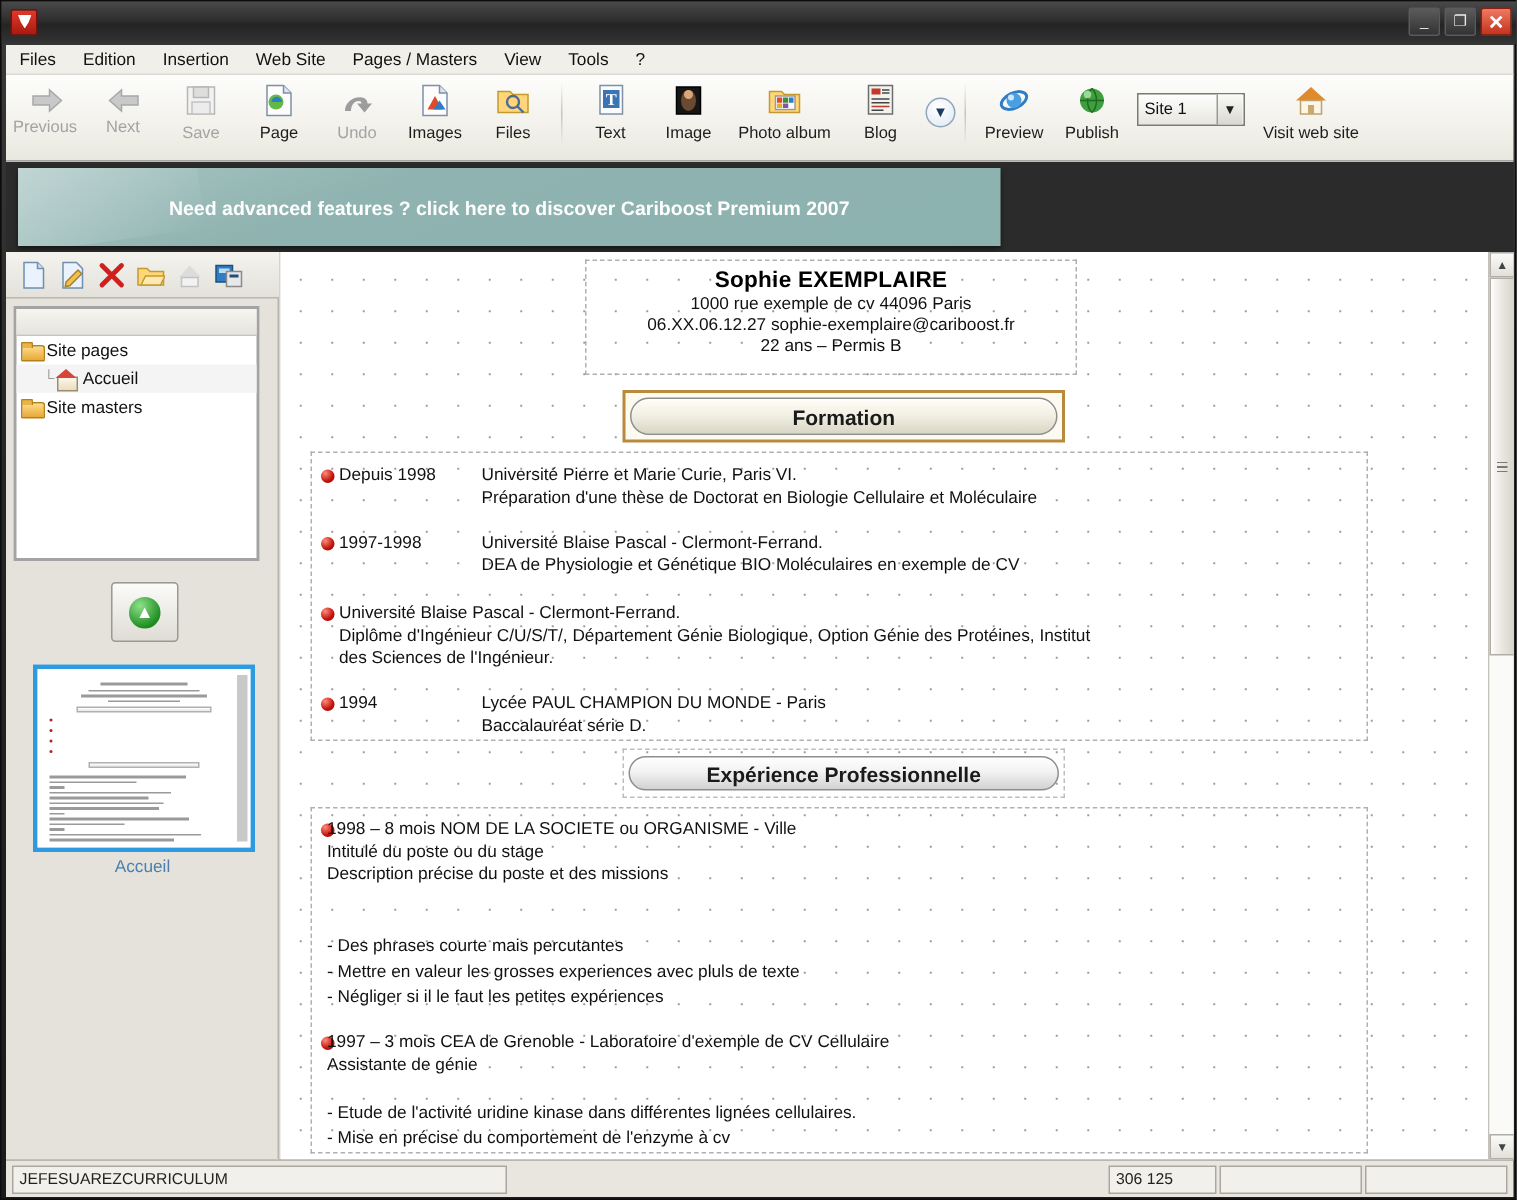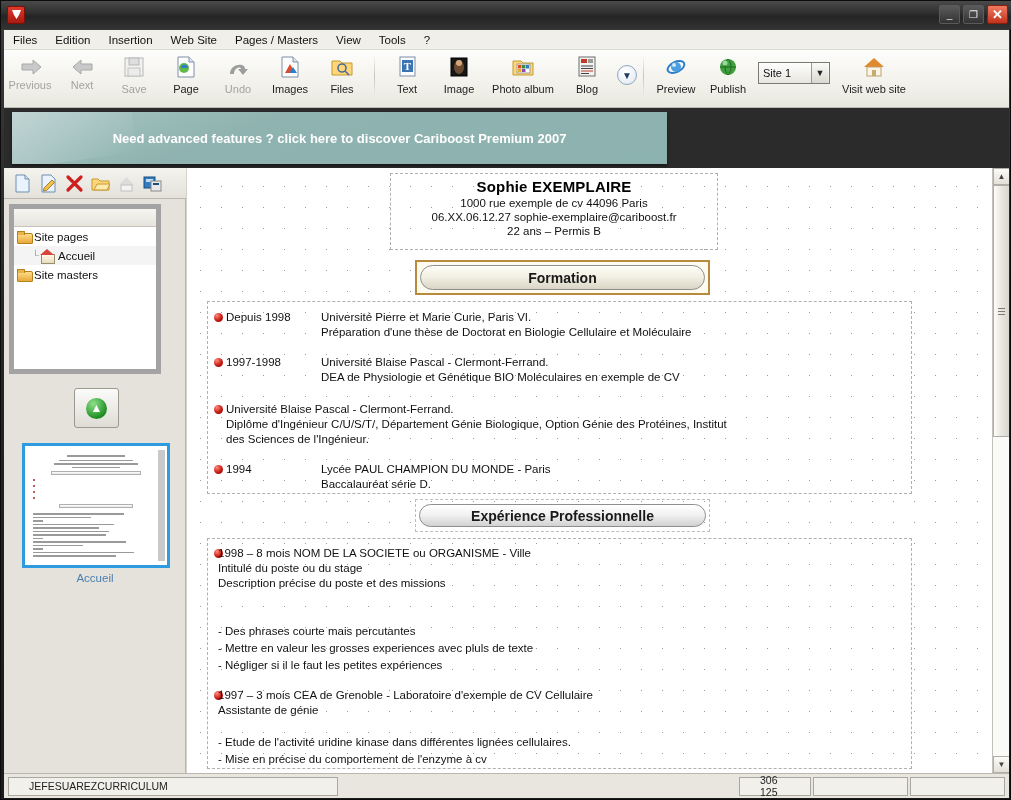--- a/index.html
+++ b/index.html
@@ -164,22 +164,22 @@
   }
   .lp-toolbar {
     height:31px; width:182px;
     background: linear-gradient(180deg,#f4f3ee,#e3e1da);
     border-bottom:1px solid #b9b7af;
     display:flex; align-items:center; gap:7px; padding-left:9px;
   }
   .lp-ico { width:19px;height:19px;cursor:pointer;position:relative; }
 
   .tree-box {
-    position:absolute; left:5px; top:36px; width:152px; height:170px;
-    background:#ffffff; border:5px solid #a3a3a3;
+    position:absolute; left:5px; top:36px; width:164px; height:170px;
+    background:#ffffff; border:2px solid #a3a3a3;
   }
   .tree-head {
     height:18px; background:linear-gradient(180deg,#f6f5f0,#e6e4dd);
     border-bottom:1px solid #c6c4bc;
   }
   .tree-row {
     height:19px; display:flex; align-items:center;
     font-size:11.5px; color:#111; padding-left:3px; cursor:pointer;
     white-space:nowrap;
   }
@@ -316,21 +316,21 @@
   .exp-line{ position:absolute; font-size:11.5px; color:#111; line-height:15px; left:10px;}
 
   
   .statusbar{
     position:absolute; left:3px; top:772px; width:1005px; height:25px;
     background:#e8e6df; border-top:1px solid #b9b7af;
     display:flex; align-items:center; padding:2px 4px;
   }
   .sb-cell{
     height:19px; border:1px solid #a9a79f; background:#f1f0ea;
-    display:flex;align-items:center; font-size:10.5px; color:#222; padding:0 20px;
+    display:flex;align-items:center; font-size:10.5px; color:#222; padding:0 4px;
   }
   .sb-main{ width:330px; }
   .sb-mid{ flex:1; border:none; background:transparent; }
   .sb-coord{ width:72px; }
   .sb-x{ width:95px; margin-left:2px;}
   .sb-y{ width:95px; margin-left:2px;}
 </style>
 </head>
 <body>
 

